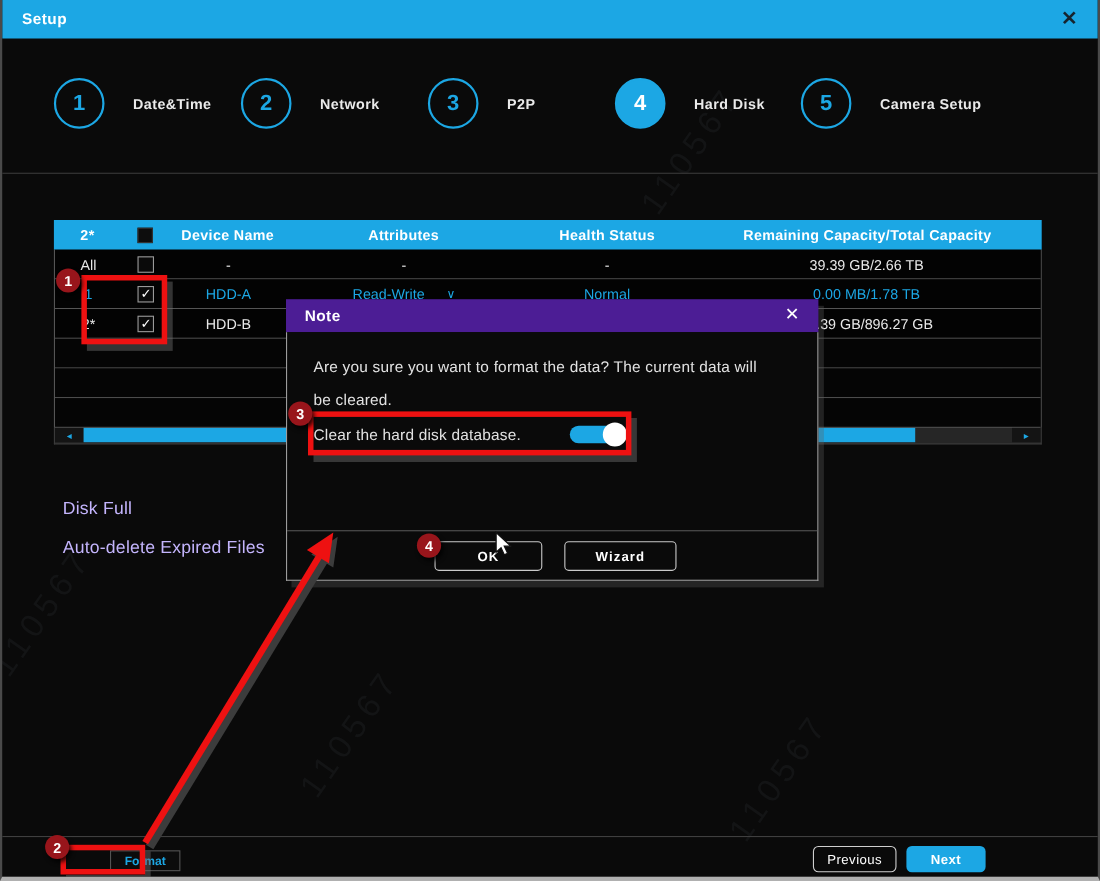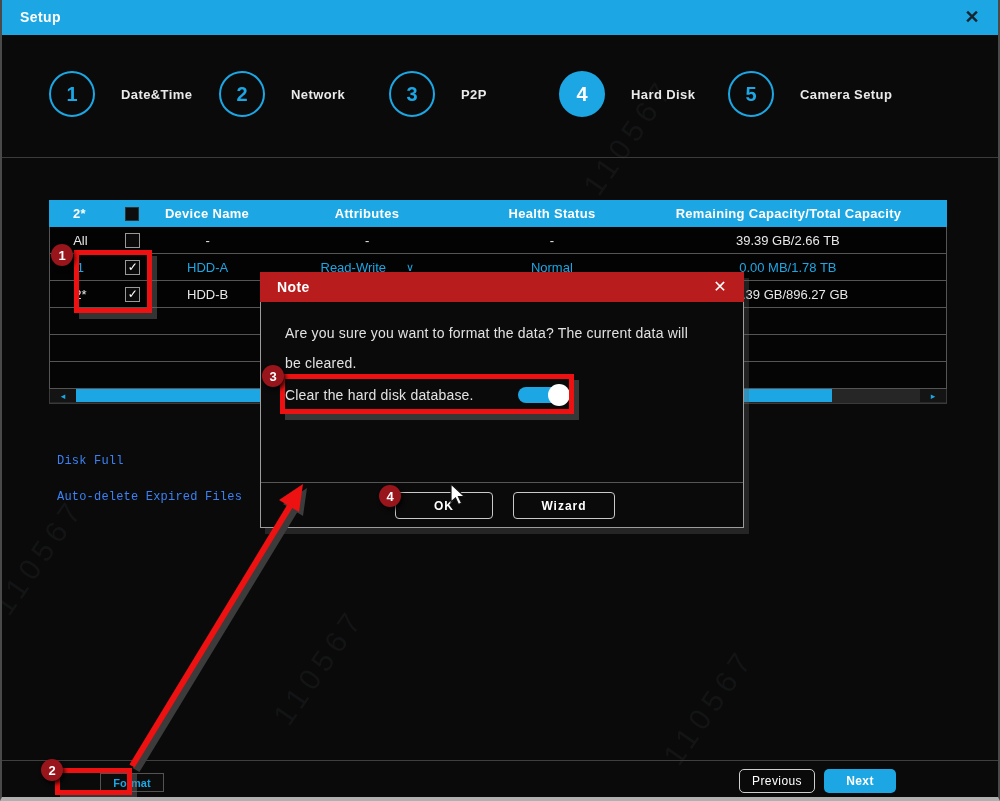--- a/index.html
+++ b/index.html
@@ -33,32 +33,32 @@
   .checkbox.unchecked{color:transparent;}
   .hdr-checkbox{width:14px;height:14px;background:#0d0d0d;border:1px solid #333;}
   .chev{font-size:11px;color:#1ca7e4;}
   
   .hscroll{position:relative;height:15px;width:898px;background:#262626;border:1px solid #3a3a3a;border-top:none;}
   .hs-btn{position:absolute;top:0;width:26px;height:13px;background:#141414;color:#1ca7e4;font-size:9px;
        display:flex;align-items:center;justify-content:center;cursor:pointer;}
   .hs-left{left:0;} .hs-right{right:0;}
   .hs-thumb{position:absolute;left:26px;top:0;width:756px;height:13px;background:#1ca7e4;cursor:pointer;}
   
-  .setting-label{position:absolute;left:55px;font-size:12px;color:#3b82f6;z-index:2;letter-spacing:.2px;font-family:Liberation Mono, monospace;}
+  .setting-label{position:absolute;left:55px;font-size:16px;color:#c4b5fd;z-index:2;letter-spacing:.2px;}
   .bottom-divider{position:absolute;left:0;top:760px;width:100%;height:1px;background:#3f3f3f;}
   .btn-outline{position:absolute;background:#0a0a0a;border:1px solid #cfcfcf;border-radius:5px;color:#fff;
        font-size:12px;font-weight:400;display:flex;align-items:center;justify-content:center;cursor:pointer;letter-spacing:.4px;}
   .btn-solid{position:absolute;background:#1ca7e4;border:none;border-radius:5px;color:#fff;
        font-size:12px;font-weight:600;display:flex;align-items:center;justify-content:center;cursor:pointer;letter-spacing:.4px;}
   .format-btn{position:absolute;left:62px;top:773px;width:64px;height:19px;background:#0c0c0c;border:1px solid #535353;
        color:#1ca7e4;font-size:11px;font-weight:600;display:flex;align-items:center;justify-content:center;cursor:pointer;z-index:2;margin-left:36px;}
   
   .dialog{position:absolute;left:258px;top:272px;width:484px;height:256px;z-index:10;
        box-shadow:5px 6px 0 rgba(95,95,95,.32);}
-  .dlg-header{position:relative;height:30px;background:#b91c1c;}
+  .dlg-header{position:relative;height:30px;background:#4c1d95;}
   .dlg-header .dlg-title{position:absolute;left:17px;top:0;line-height:30px;font-size:14px;font-weight:bold;color:#fff;letter-spacing:.4px;}
   .dlg-header .dlg-close{position:absolute;right:12px;top:0;width:24px;line-height:30px;text-align:center;color:#fff;font-size:16px;cursor:pointer;}
   .dlg-body{position:relative;height:226px;background:#0a0a0a;border:1px solid #9c9c9c;border-top:none;}
   .dlg-msg{position:absolute;left:24px;top:16px;right:20px;font-size:14px;color:#e2e2e2;line-height:30px;letter-spacing:.2px;}
   .dlg-toggle-label{position:absolute;left:24px;top:85px;font-size:14px;color:#e2e2e2;letter-spacing:.2px;}
   .toggle{position:absolute;left:257px;top:85px;width:50px;height:16px;border-radius:8px;background:#1ca7e4;cursor:pointer;}
   .toggle .knob{position:absolute;right:-2px;top:-3px;width:22px;height:22px;border-radius:50%;background:#fff;}
   .dlg-footer-line{position:absolute;left:0;top:180px;width:100%;height:1px;background:#555;}
   .dlg-btn{position:absolute;top:190px;height:27px;background:transparent;border:1px solid #c9c9c9;border-radius:4px;
        color:#fff;font-size:12px;font-weight:600;display:flex;align-items:center;justify-content:center;cursor:pointer;letter-spacing:1px;}

